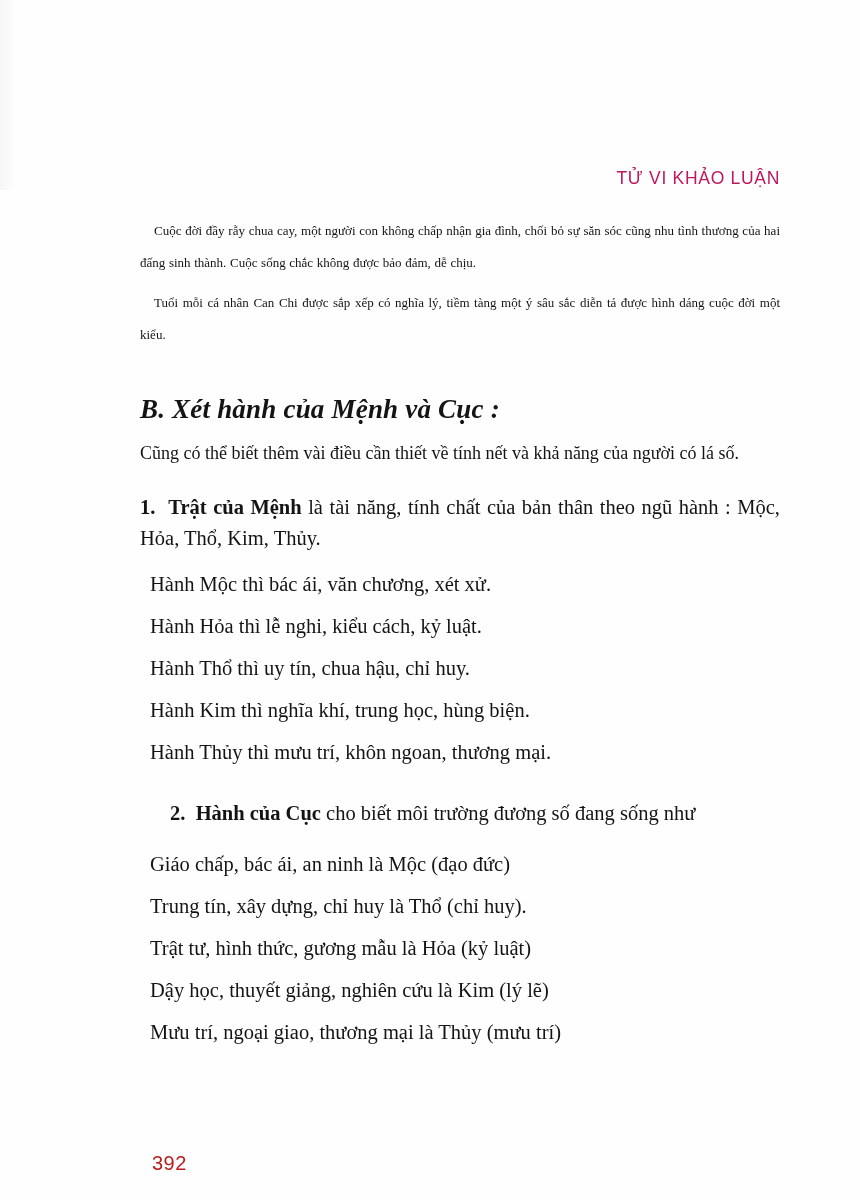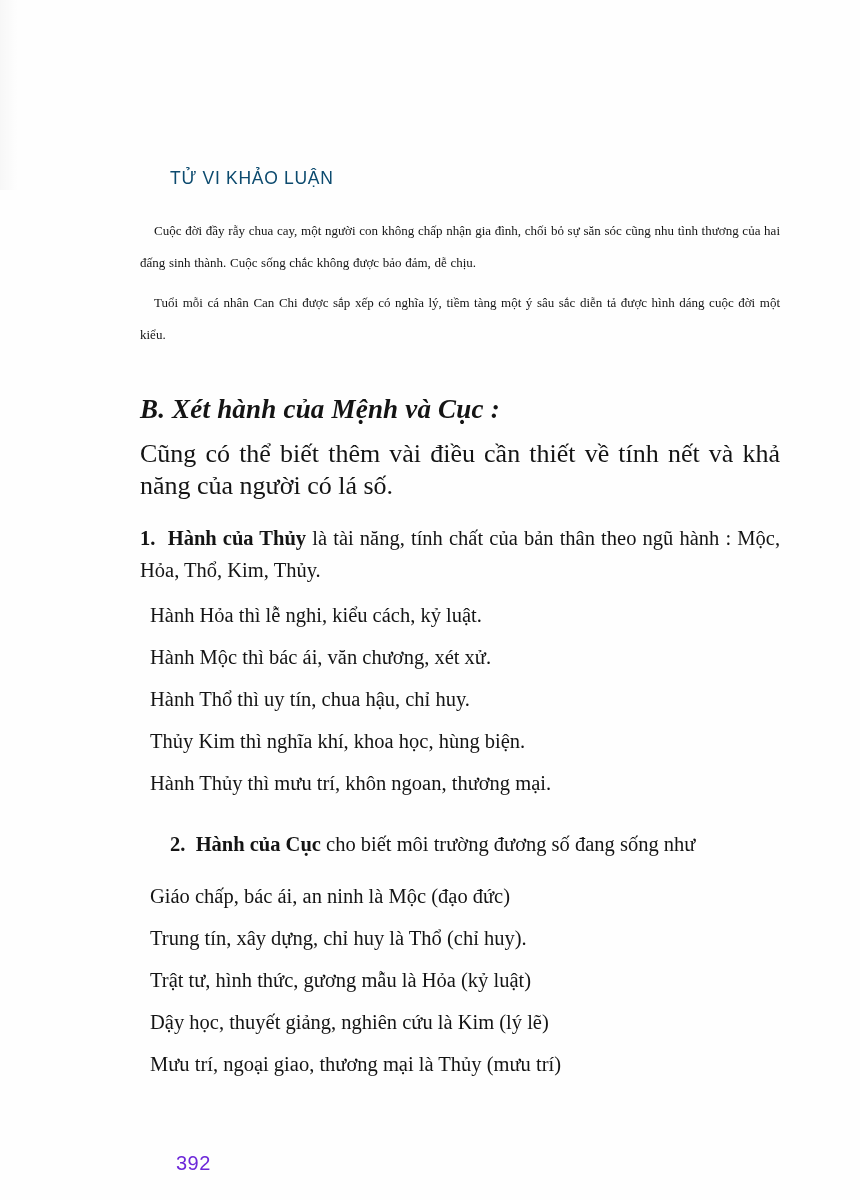--- a/index.html
+++ b/index.html
@@ -33,24 +33,24 @@
 
   .content {
     position: absolute;
     left: 140px;
     top: 168px;
     width: 640px;
   }
 
   
   .running-head {
-    text-align: left;
+    text-align: right;
     font-size: 17.5px;
     letter-spacing: 0.7px;
-    color: #0c4a6e;
+    color: #be185d;
     margin: 0 0 26px 0;
     padding-left: 30px;
     font-family: "Liberation Sans", "DejaVu Sans", sans-serif;
     font-weight: 400;
   }
 
   
   p.para {
     margin: 0 0 0 0;
     font-size: 13px;
@@ -70,21 +70,21 @@
     margin: 44px 0 14px 0;
     font-size: 27px;
     font-weight: bold;
     font-style: italic;
     line-height: 30px;
     letter-spacing: 0.2px;
   }
 
   p.para-flush {
     margin: 0;
-    font-size: 26px;
+    font-size: 18px;
     line-height: 31.5px;
     text-align: justify;
     text-indent: 0;
   }
 
   
   .numbered-item {
     margin: 22px 0 0 0;
     font-size: 20.5px;
     line-height: 31.5px;
@@ -132,51 +132,50 @@
 
   .block-gap-1 { height: 8px; }
 
   
   .folio {
     position: absolute;
     left: 152px;
     top: 1152px;
     font-size: 20px;
     font-family: "Liberation Sans", "DejaVu Sans", sans-serif;
-    color: #6d28d9;
+    color: #b91c1c;
     letter-spacing: 0.5px;
-    margin-left: 24px;
   }
 </style>
 </head>
 <body>
 
 <div class="page">
 
   <div class="content">
 
     <div class="running-head">TỬ VI KHẢO LUẬN</div>
 
     <p class="para">Cuộc đời đầy rẫy chua cay, một người con không chấp nhận gia đình, chối bỏ sự săn sóc cũng nhu tình thương của hai đấng sinh thành. Cuộc sống chắc không được bảo đảm, dễ chịu.</p>
 
     <p class="para">Tuổi mỗi cá nhân Can Chi được sắp xếp có nghĩa lý, tiềm tàng một ý sâu sắc diễn tả được hình dáng cuộc đời một kiểu.</p>
 
     <h2 class="section-heading">B. Xét hành của Mệnh và Cục :</h2>
 
     <p class="para-flush">Cũng có thể biết thêm vài điều cần thiết về tính nết và khả năng của người có lá số.</p>
 
     <p class="numbered-item">
-      <span class="num">1.</span><span>&nbsp;&nbsp;</span><span class="lead">Hành của Thủy</span><span> là tài năng, tính chất của bản thân theo ngũ hành : Mộc, Hỏa, Thổ, Kim, Thủy.</span>
+      <span class="num">1.</span><span>&nbsp;&nbsp;</span><span class="lead">Trật của Mệnh</span><span> là tài năng, tính chất của bản thân theo ngũ hành : Mộc, Hỏa, Thổ, Kim, Thủy.</span>
     </p>
 
     <div class="element-list">
+      <p class="element-line">Hành Mộc thì bác ái, văn chương, xét xử.</p>
       <p class="element-line">Hành Hỏa thì lễ nghi, kiểu cách, kỷ luật.</p>
-      <p class="element-line">Hành Mộc thì bác ái, văn chương, xét xử.</p>
       <p class="element-line">Hành Thổ thì uy tín, chua hậu, chỉ huy.</p>
-      <p class="element-line">Thủy Kim thì nghĩa khí, khoa học, hùng biện.</p>
+      <p class="element-line">Hành Kim thì nghĩa khí, trung học, hùng biện.</p>
       <p class="element-line">Hành Thủy thì mưu trí, khôn ngoan, thương mại.</p>
     </div>
 
     <div class="block-gap-1"></div>
 
     <p class="numbered-item indent-wide">
       <span class="num">2.</span><span>&nbsp;&nbsp;</span><span class="lead">Hành của Cục</span><span> cho biết môi trường đương số đang sống như</span>
     </p>
 
     <div class="cuc-list">

